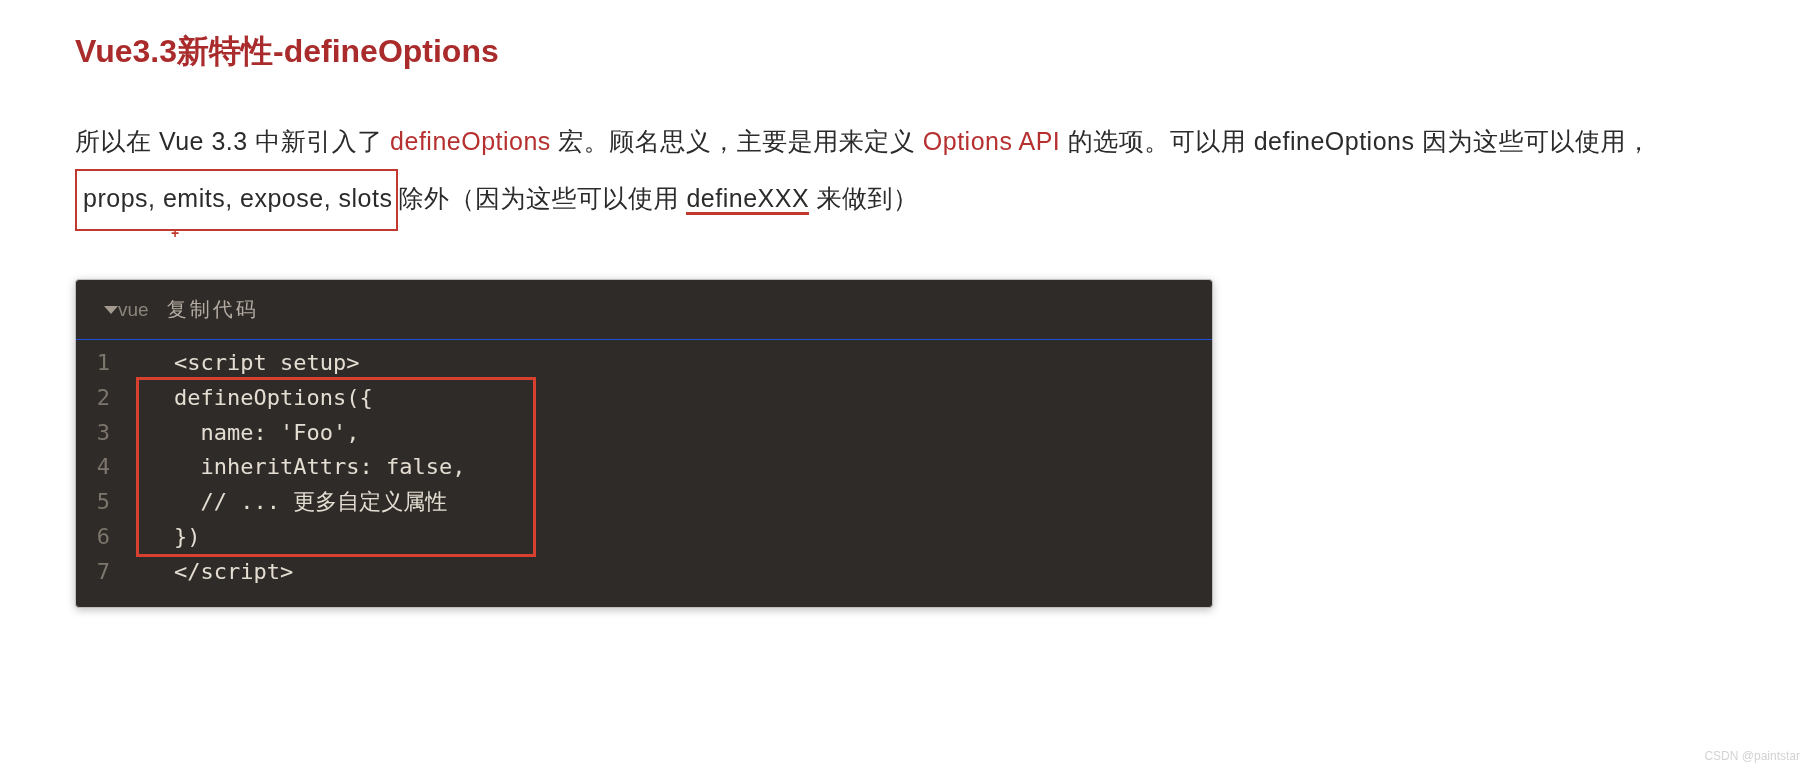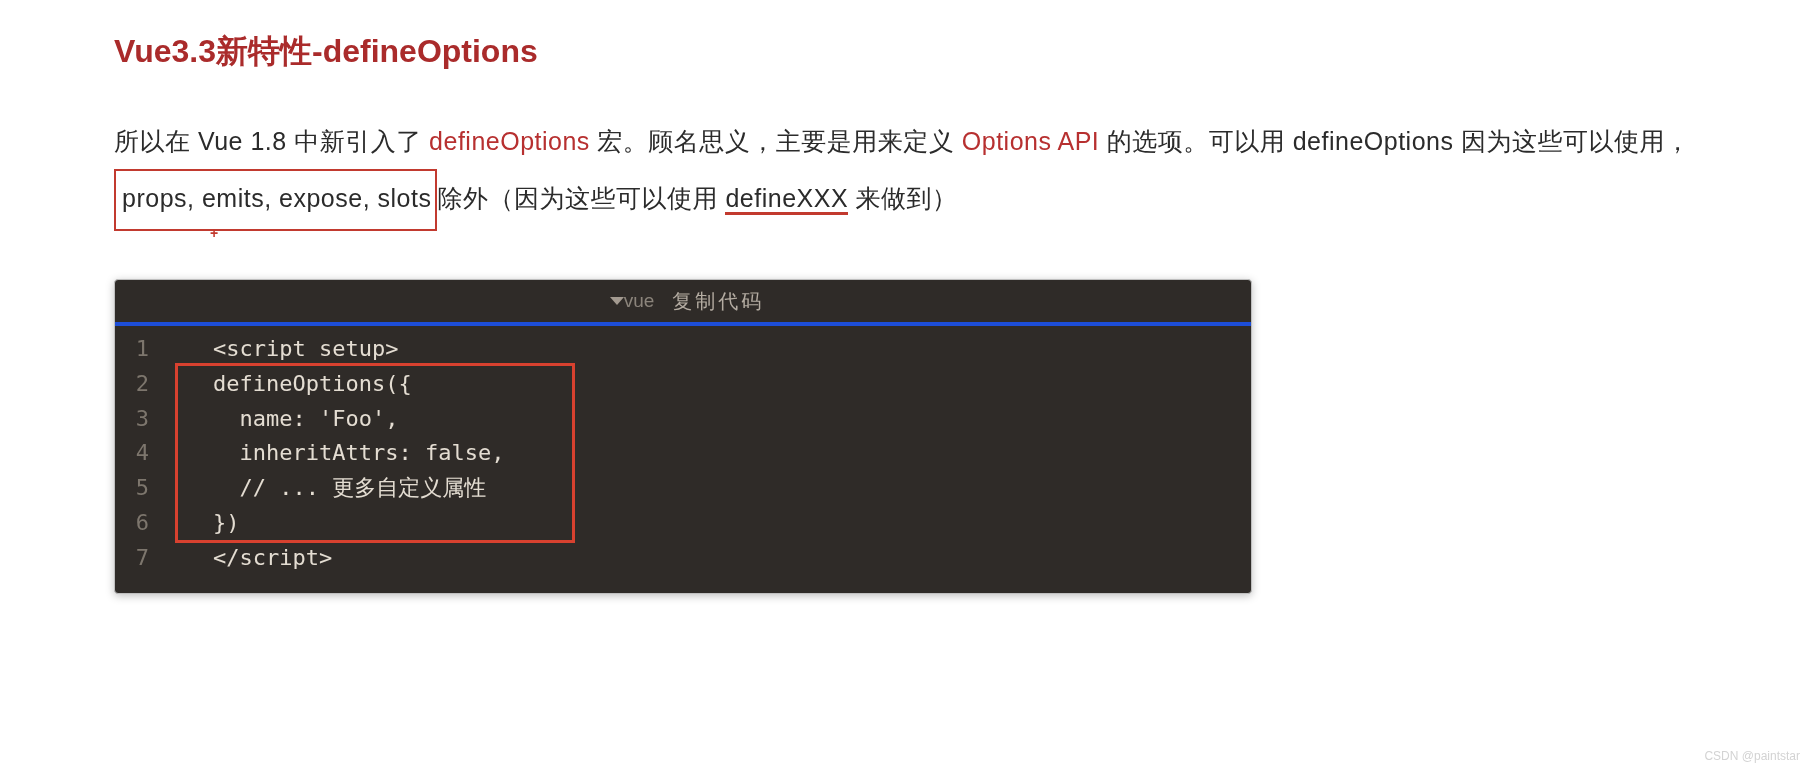--- a/index.html
+++ b/index.html
@@ -5,21 +5,21 @@
   * { box-sizing: border-box; margin: 0; padding: 0; }
   body {
     width: 1814px;
     height: 771px;
     background: #ffffff;
     font-family: "PingFang SC", "Microsoft YaHei", "Helvetica Neue", Arial, sans-serif;
     position: relative;
     overflow: hidden;
   }
   .container {
-    padding: 30px 75px 0 114px;
+    padding: 30px 75px 0 75px;
   }
   .heading {
     font-size: 32px;
     font-weight: 700;
     color: #aa2b2b;
     margin-bottom: 40px;
   }
   .paragraph {
     font-size: 25px;
     color: #2b2b2b;
@@ -49,25 +49,25 @@
   }
   .code-card {
     width: 1138px;
     background: #2f2b28;
     border: 1px solid #bfbfbf;
     border-radius: 4px;
     box-shadow: 0 2px 8px rgba(0,0,0,0.25);
     overflow: hidden;
   }
   .code-header {
-    height: 46px;
-    border-bottom: 4px solid #1d4ed8;
+    height: 60px;
+    border-bottom: 1px solid #1d4ed8;
     display: flex;
     align-items: center;
-    justify-content: center;
+    justify-content: flex-start;
     padding: 0 20px 0 28px;
     color: #8d857c;
     font-size: 19px;
   }
   .code-header-left {
     display: flex;
     align-items: center;
   }
   .caret-down {
     display: inline-block;
@@ -125,21 +125,21 @@
   }
 </style>
 </head>
 <body>
 
 <div class="container">
 
   <h1 class="heading">Vue3.3新特性-defineOptions</h1>
 
   <p class="paragraph">
-    <span>所以在 Vue 1.8 中新引入了 </span><span class="hl-red">defineOptions</span><span> 宏。顾名思义，主要是用来定义 </span><span class="hl-red">Options API</span><span> 的选项。可以用 defineOptions 因为这些可以使用，</span><span class="boxed"><span> props, emits, expose, slots </span><span class="plus-mark">+</span></span><span>除外（因为这些可以使用 </span><span class="underline-red">defineXXX</span><span> 来做到）</span>
+    <span>所以在 Vue 3.3 中新引入了 </span><span class="hl-red">defineOptions</span><span> 宏。顾名思义，主要是用来定义 </span><span class="hl-red">Options API</span><span> 的选项。可以用 defineOptions 因为这些可以使用，</span><span class="boxed"><span> props, emits, expose, slots </span><span class="plus-mark">+</span></span><span>除外（因为这些可以使用 </span><span class="underline-red">defineXXX</span><span> 来做到）</span>
   </p>
 
   <div class="code-card">
     <div class="code-header">
       <div class="code-header-left">
         <span class="caret-down"></span>
       </div>
       <div class="code-header-right">
         <span class="lang-label">vue</span>
         <span class="copy-label">复制代码</span>

